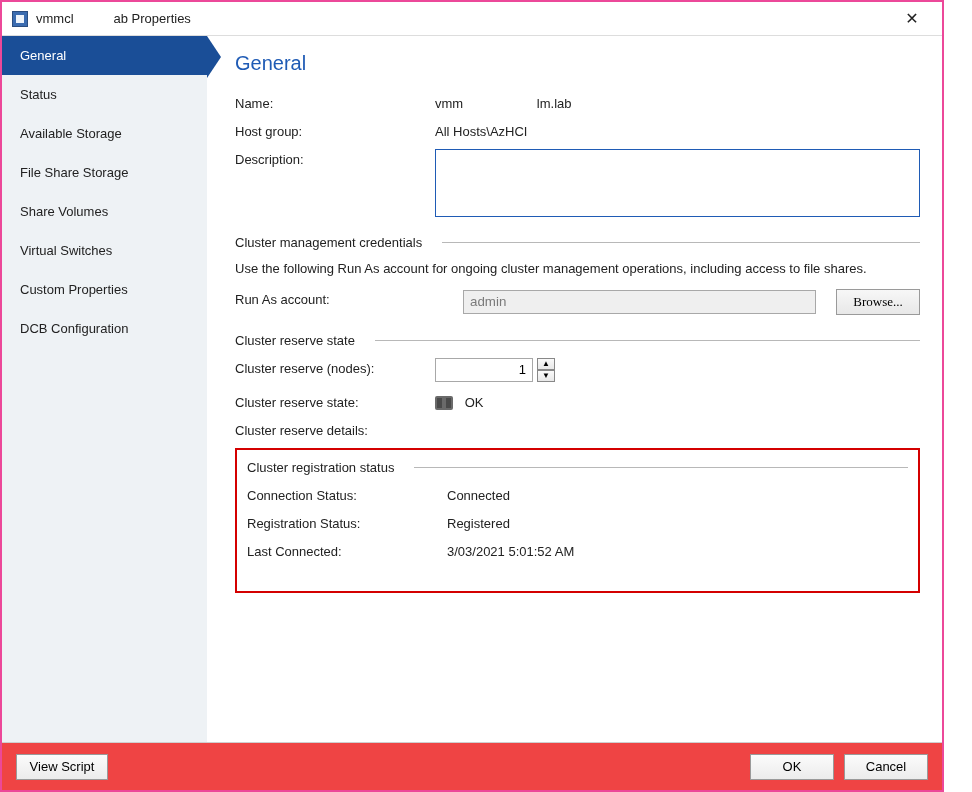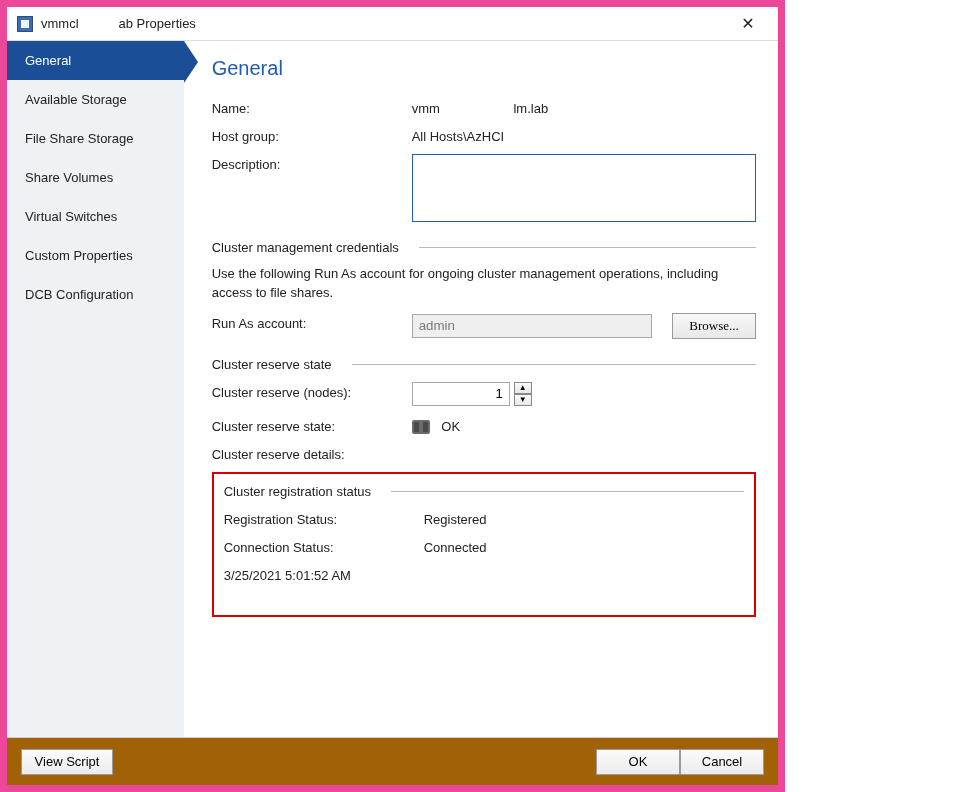--- a/index.html
+++ b/index.html
@@ -1,17 +1,17 @@
 <!DOCTYPE html>
 <html><head>
   <meta charset="utf-8">
   <style>
     * { box-sizing: border-box; margin: 0; padding: 0; }
     html, body { width: 972px; height: 792px; font-family: "Segoe UI", Tahoma, sans-serif; font-size: 13px; color: #222; background: #fff; overflow: hidden; }
-    .window { width: 785px; height: 792px; border: 7px solid #ec4899; display: flex; flex-direction: column; background: #fff; }
+    .window { width: 944px; height: 792px; border: 2px solid #ec4899; display: flex; flex-direction: column; background: #fff; }
     .titlebar { height: 34px; display: flex; align-items: center; border-bottom: 1px solid #ddd; padding: 0 10px; background: #fff; }
     .titlebar-icon { width: 16px; height: 16px; background: #3b6cb0; border: 1px solid #2a4d80; margin-right: 8px; position: relative; }
     .titlebar-icon::after { content: ""; position: absolute; inset: 3px; background: #eef4fb; }
     .titlebar-text { flex: 0 0 auto; }
     .titlebar-gap { width: 40px; }
     .titlebar-spacer { flex: 1 1 auto; }
     .titlebar-close { width: 40px; height: 34px; display: flex; align-items: center; justify-content: center; font-size: 16px; cursor: pointer; }
     .body { flex: 1 1 auto; display: flex; overflow: hidden; }
     .sidebar { width: 205px; background: #eef2f5; display: flex; flex-direction: column; }
     .side-item { padding: 12px 18px; cursor: pointer; color: #222; }
@@ -29,33 +29,33 @@
     .row { display: flex; align-items: flex-start; margin-bottom: 10px; }
     .row-label { width: 200px; padding-top: 3px; }
     .row-value { flex: 1 1 auto; padding-top: 3px; }
     .name-val { display: inline-block; }
     .name-suffix { display: inline-block; margin-left: 70px; }
     .desc-box { flex: 1 1 auto; height: 68px; border: 1px solid #1f5bb5; background: #fff; padding: 4px 6px; font-family: inherit; font-size: 13px; resize: none; outline: none; }
     .section-head { display: flex; align-items: center; margin: 18px 0 10px 0; color: #222; }
     .section-head-text { margin-right: 20px; white-space: nowrap; }
     .section-line { flex: 1 1 auto; height: 1px; background: #b8b8b8; }
     .helper-text { margin-bottom: 10px; line-height: 1.45; }
-    .runas-row { display: flex; align-items: center; gap: 20px; }
+    .runas-row { display: flex; align-items: center; gap: 20px; margin-left: 28px; }
     .runas-input { flex: 1 1 auto; height: 24px; border: 1px solid #a8a8a8; background: #efefef; color: #7a7a7a; padding: 0 6px; }
     .browse-btn { height: 26px; width: 84px; border: 1px solid #9a9a9a; background: linear-gradient(#f7f7f7,#e8e8e8); cursor: pointer; font-family: Liberation Serif, serif; font-size: 13px; }
     .spinner-wrap { display: flex; align-items: center; }
     .spinner-input { width: 98px; height: 24px; border: 1px solid #a8a8a8; text-align: right; padding: 0 6px; font-family: inherit; font-size: 13px; }
     .spinner-btns { display: flex; flex-direction: column; margin-left: 4px; }
     .spinner-btn { width: 18px; height: 12px; border: 1px solid #888; background: linear-gradient(#fafafa,#e8e8e8); font-size: 8px; line-height: 8px; text-align: center; cursor: pointer; padding:0; }
     .state-icon { display: inline-block; width: 18px; height: 14px; background: #6a6a6a; margin-right: 8px; border-radius: 2px; vertical-align: middle; position: relative; }
     .state-icon::before { content:""; position:absolute; left:2px; top:2px; width:5px; height:10px; background:#4a4a4a; }
     .state-icon::after { content:""; position:absolute; right:2px; top:2px; width:5px; height:10px; background:#4a4a4a; }
     .highlight-box { border: 2px solid #d40000; padding: 10px 10px 22px 10px; margin-top: 6px; }
     .highlight-box .section-head { margin-top: 0; }
-    .footer { height: 48px; border-top: 1px solid #cfcfcf; background: #a16207; display: flex; align-items: center; padding: 0 14px; }
+    .footer { height: 48px; border-top: 1px solid #cfcfcf; background: #ef4444; display: flex; align-items: center; padding: 0 14px; gap: 10px; }
     .footer-spacer { flex: 1 1 auto; }
     .footer-btn { height: 26px; width: 84px; border: 1px solid #9a9a9a; background: linear-gradient(#fbfbfb,#ececec); cursor: pointer; font-family: inherit; font-size: 13px; }
     .footer-btn.view { width: 92px; }
   </style>
 </head>
 <body>
 
 <div class="window">
   <div class="titlebar">
     <div class="titlebar-icon"></div>
@@ -64,20 +64,21 @@
     <span class="titlebar-text">ab Properties</span>
     <div class="titlebar-spacer"></div>
     <div class="titlebar-close">
       <span>✕</span>
     </div>
   </div>
 
   <div class="body">
     <div class="sidebar">
       <div class="side-item active"><span>General</span></div>
+      <div class="side-item"><span>Status</span></div>
       <div class="side-item"><span>Available Storage</span></div>
       <div class="side-item"><span>File Share Storage</span></div>
       <div class="side-item"><span>Share Volumes</span></div>
       <div class="side-item"><span>Virtual Switches</span></div>
       <div class="side-item"><span>Custom Properties</span></div>
       <div class="side-item"><span>DCB Configuration</span></div>
     </div>
 
     <div class="main">
       <div class="page-title">General</div>
@@ -136,29 +137,30 @@
         <div class="row-label">Cluster reserve details:</div>
         <div class="row-value"></div>
       </div>
 
       <div class="highlight-box">
         <div class="section-head">
           <span class="section-head-text">Cluster registration status</span>
           <div class="section-line"></div>
         </div>
         <div class="row">
+          <div class="row-label">Connection Status:</div>
+          <div class="row-value">Connected</div>
+        </div>
+        <div class="row">
           <div class="row-label">Registration Status:</div>
           <div class="row-value">Registered</div>
         </div>
         <div class="row">
-          <div class="row-label">Connection Status:</div>
-          <div class="row-value">Connected</div>
-        </div>
-        <div class="row">
-          <div class="row-value">3/25/2021 5:01:52 AM</div>
+          <div class="row-label">Last Connected:</div>
+          <div class="row-value">3/03/2021 5:01:52 AM</div>
         </div>
       </div>
     </div>
   </div>
 
   <div class="footer">
     <button class="footer-btn view">View Script</button>
     <div class="footer-spacer"></div>
     <button class="footer-btn">OK</button>
     <button class="footer-btn">Cancel</button>

